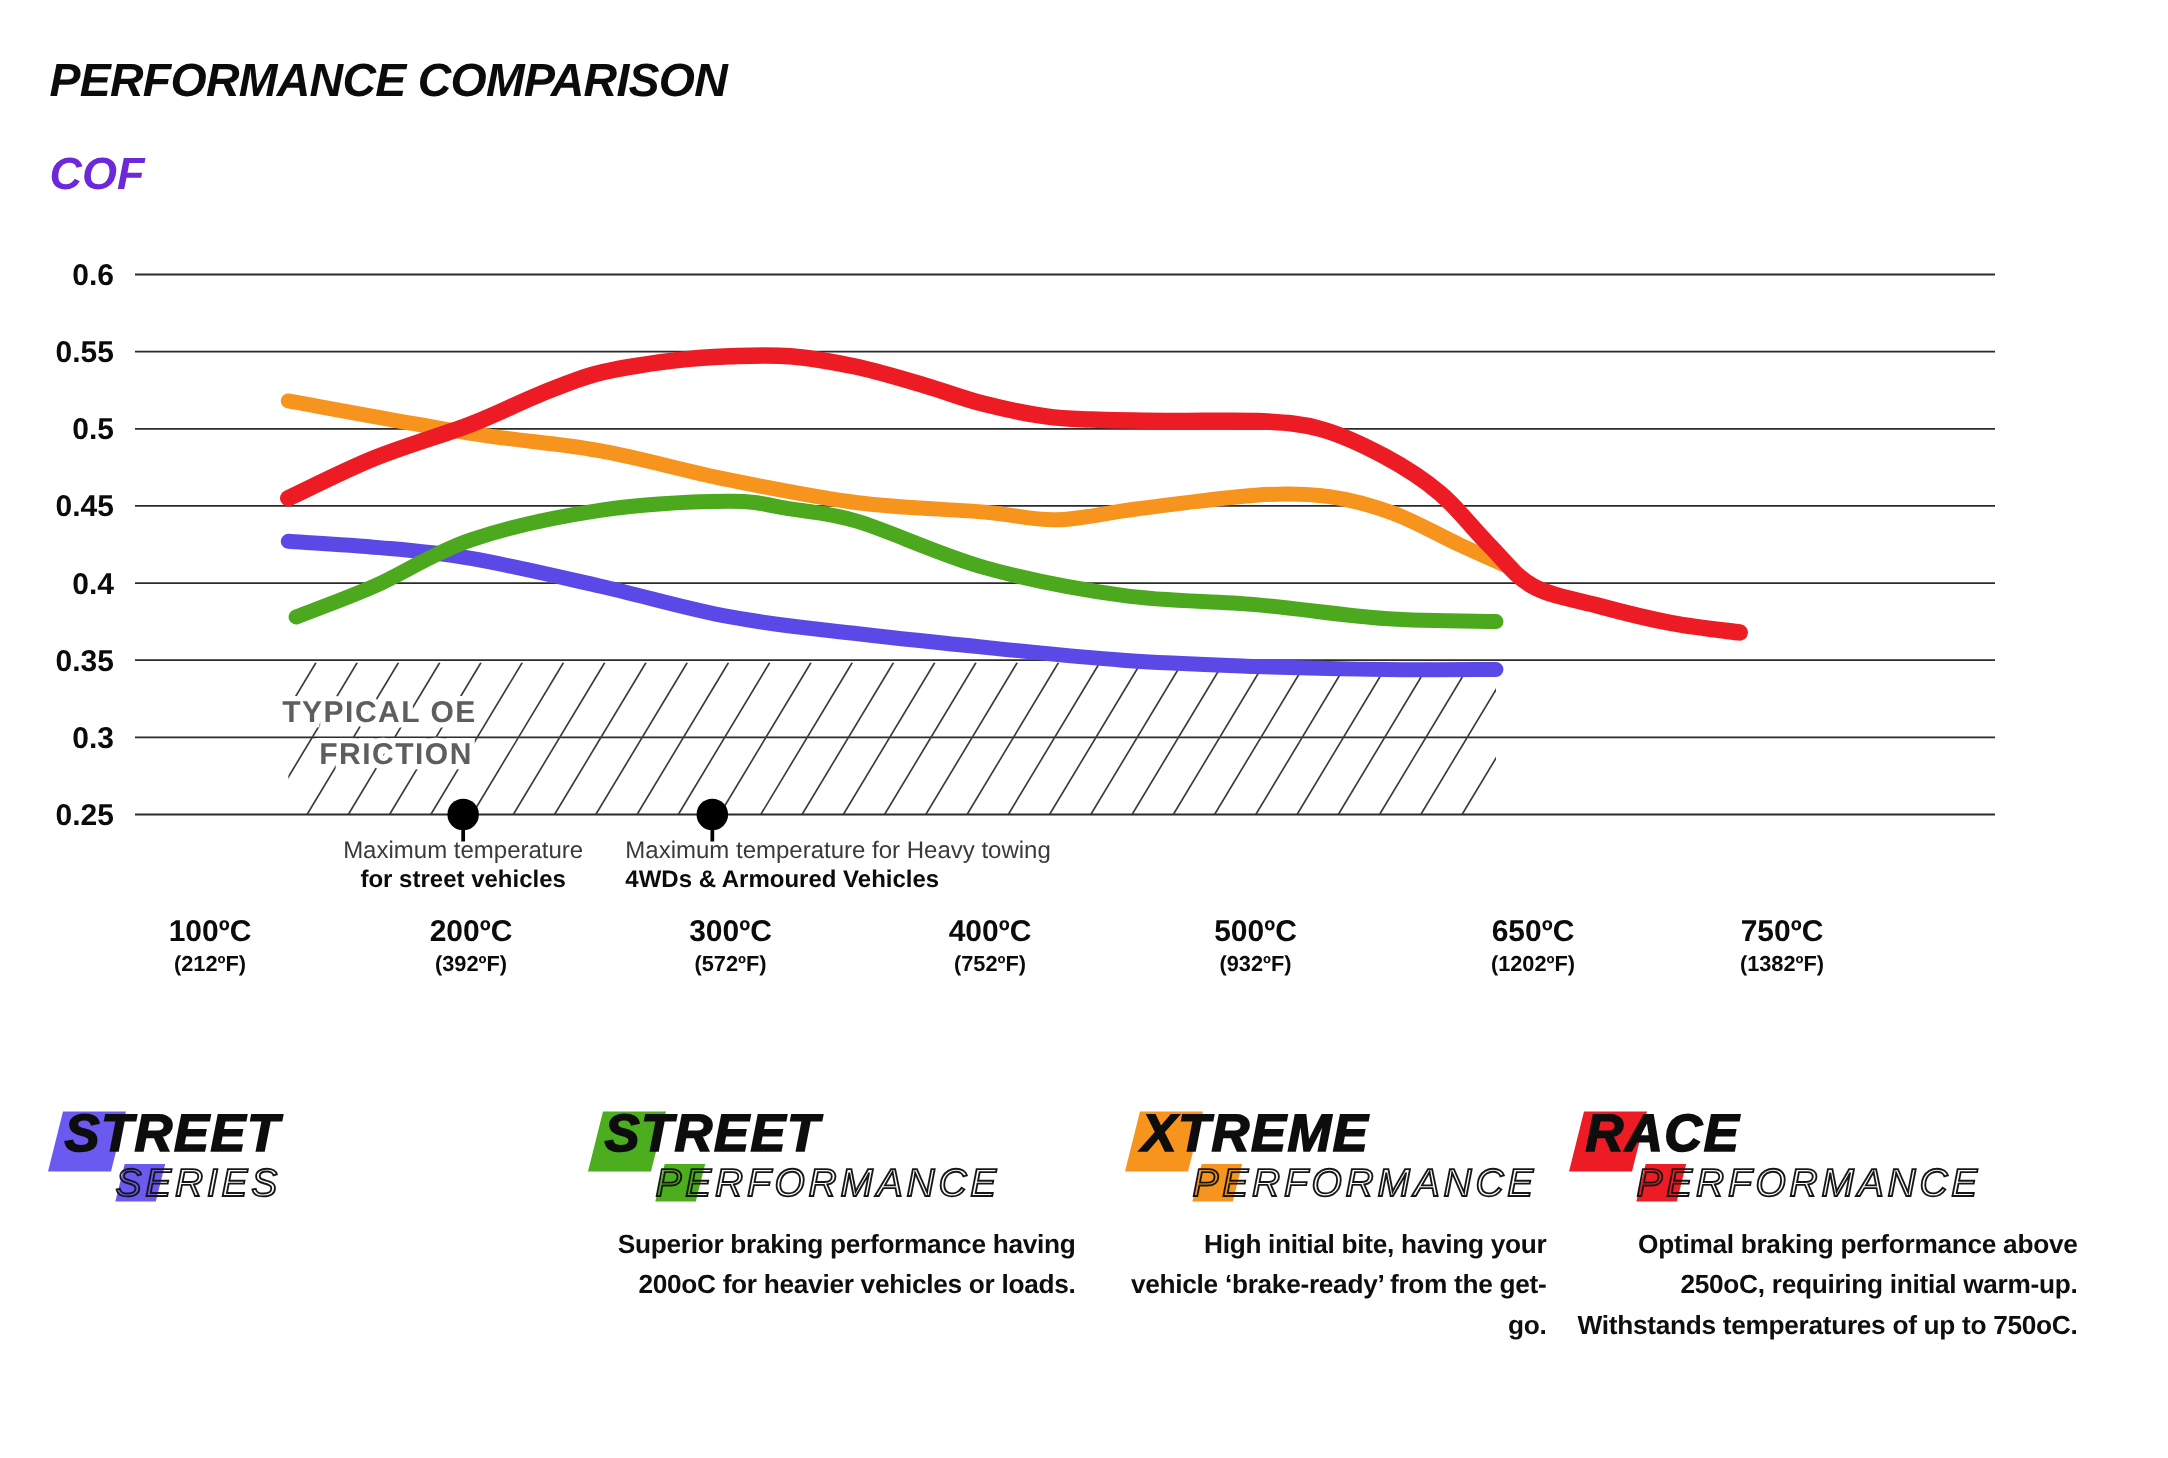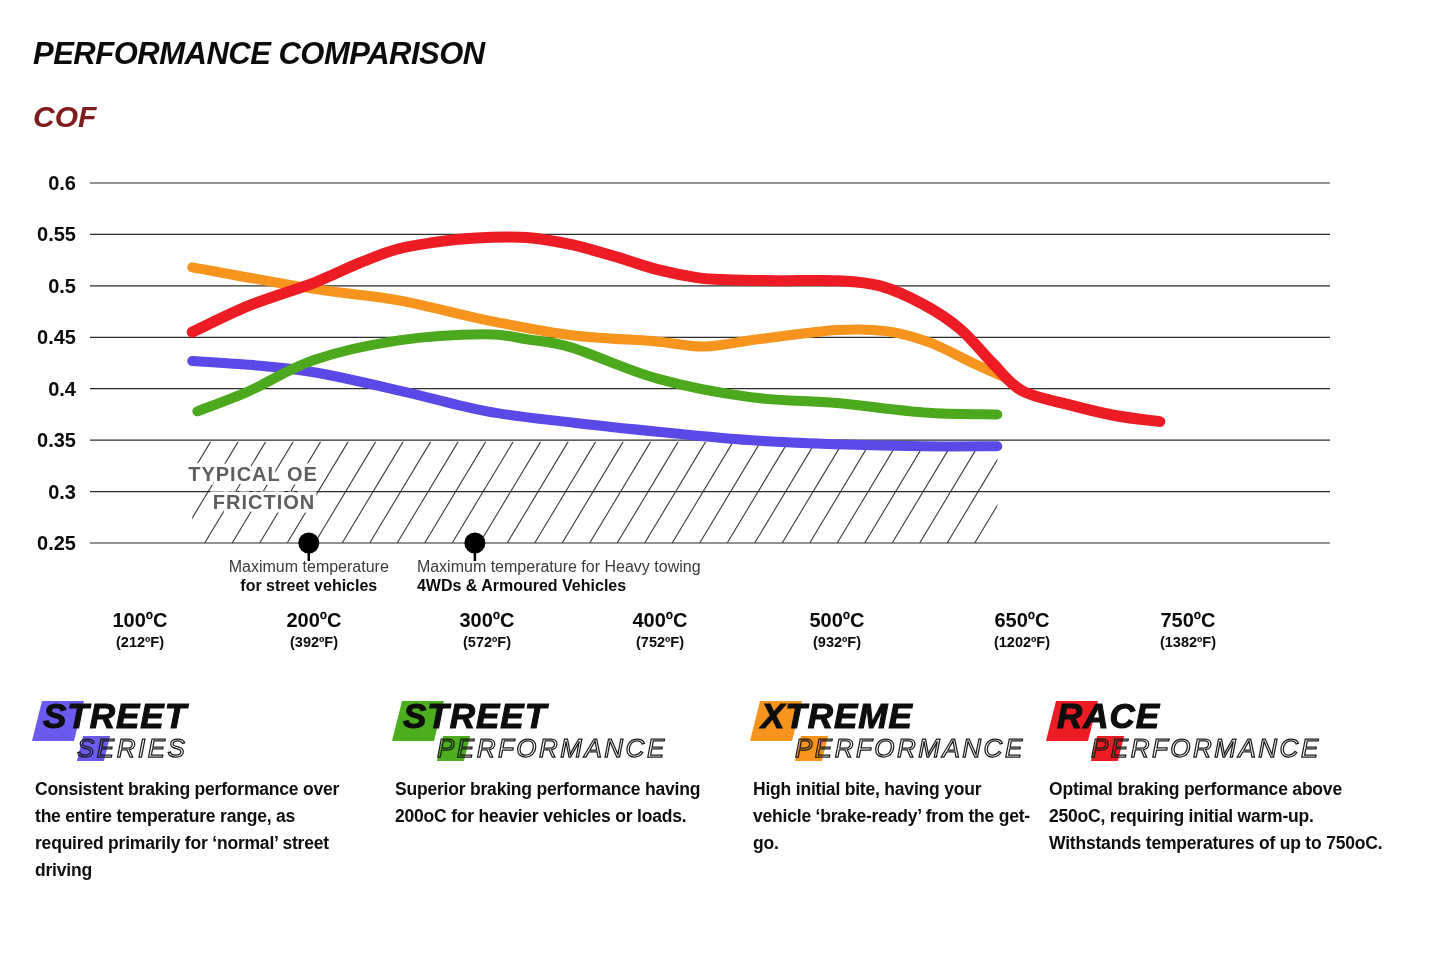--- a/index.html
+++ b/index.html
@@ -1,35 +1,35 @@
 <!DOCTYPE html>
 <html><head>
 <meta charset="utf-8">
 <style>
   html,body{margin:0;padding:0;background:#ffffff;}
   .canvas{
     position:relative;width:1445px;height:972px;background:#ffffff;
-    font-family:"Liberation Sans",sans-serif;overflow:hidden;
+    font-family:"Liberation Sans",sans-serif;overflow:hidden;text-align:right;
   }
   .page-title{
     position:absolute;left:33px;top:36px;margin:0;
     font-size:31px;font-weight:700;font-style:italic;color:#0b0b0b;letter-spacing:-0.5px;
   }
   .yaxis-title{
     position:absolute;left:33px;top:100px;
-    font-size:30px;font-weight:700;font-style:italic;color:#7f1d1d;
+    font-size:30px;font-weight:700;font-style:italic;color:#6d28d9;
   }
   #chart-svg{position:absolute;left:0;top:0;}
   
   .legend-item{position:absolute;top:698px;}
   .li-1{left:35px;width:332px;}
   .li-2{left:395px;width:322px;}
   .li-3{left:753px;width:278px;}
   .li-4{left:1049px;width:336px;}
-  .logo{position:relative;height:74px;}
+  .logo{position:relative;height:74px;margin-top:40px;}
   .blk{position:absolute;transform:skewX(-14deg);}
   .blk1{left:2px;top:3px;width:42px;height:40px;}
   .blk2{left:45px;top:38px;width:27px;height:25px;}
   .logo-w1{
     position:absolute;left:8px;top:0;
     font-size:35px;line-height:36px;font-weight:700;font-style:italic;color:#0d0d0d;
     letter-spacing:1px;-webkit-text-stroke:1.1px #0d0d0d;white-space:nowrap;
   }
   .logo-w2-svg{position:absolute;left:40px;top:33px;overflow:visible;}
   .logo-w2-svg text{
@@ -142,21 +142,20 @@
 
     <div class="legend-item li-1">
       <div class="logo">
         <span class="blk blk1" style="background: rgb(106, 90, 240);"></span>
         <span class="blk blk2" style="background: rgb(106, 90, 240);"></span>
         <span class="logo-w1">STREET</span>
         <svg class="logo-w2-svg" width="290" height="38">
           <text x="2" y="26">SERIES</text>
         </svg>
       </div>
-      <div class="desc">Consistent braking performance over the entire temperature range, as required primarily for ‘normal’ street driving</div>
     </div>
 
     <div class="legend-item li-2">
       <div class="logo">
         <span class="blk blk1" style="background: rgb(76, 173, 31);"></span>
         <span class="blk blk2" style="background: rgb(76, 173, 31);"></span>
         <span class="logo-w1">STREET</span>
         <svg class="logo-w2-svg" width="290" height="38">
           <text x="2" y="26">PERFORMANCE</text>
         </svg>

